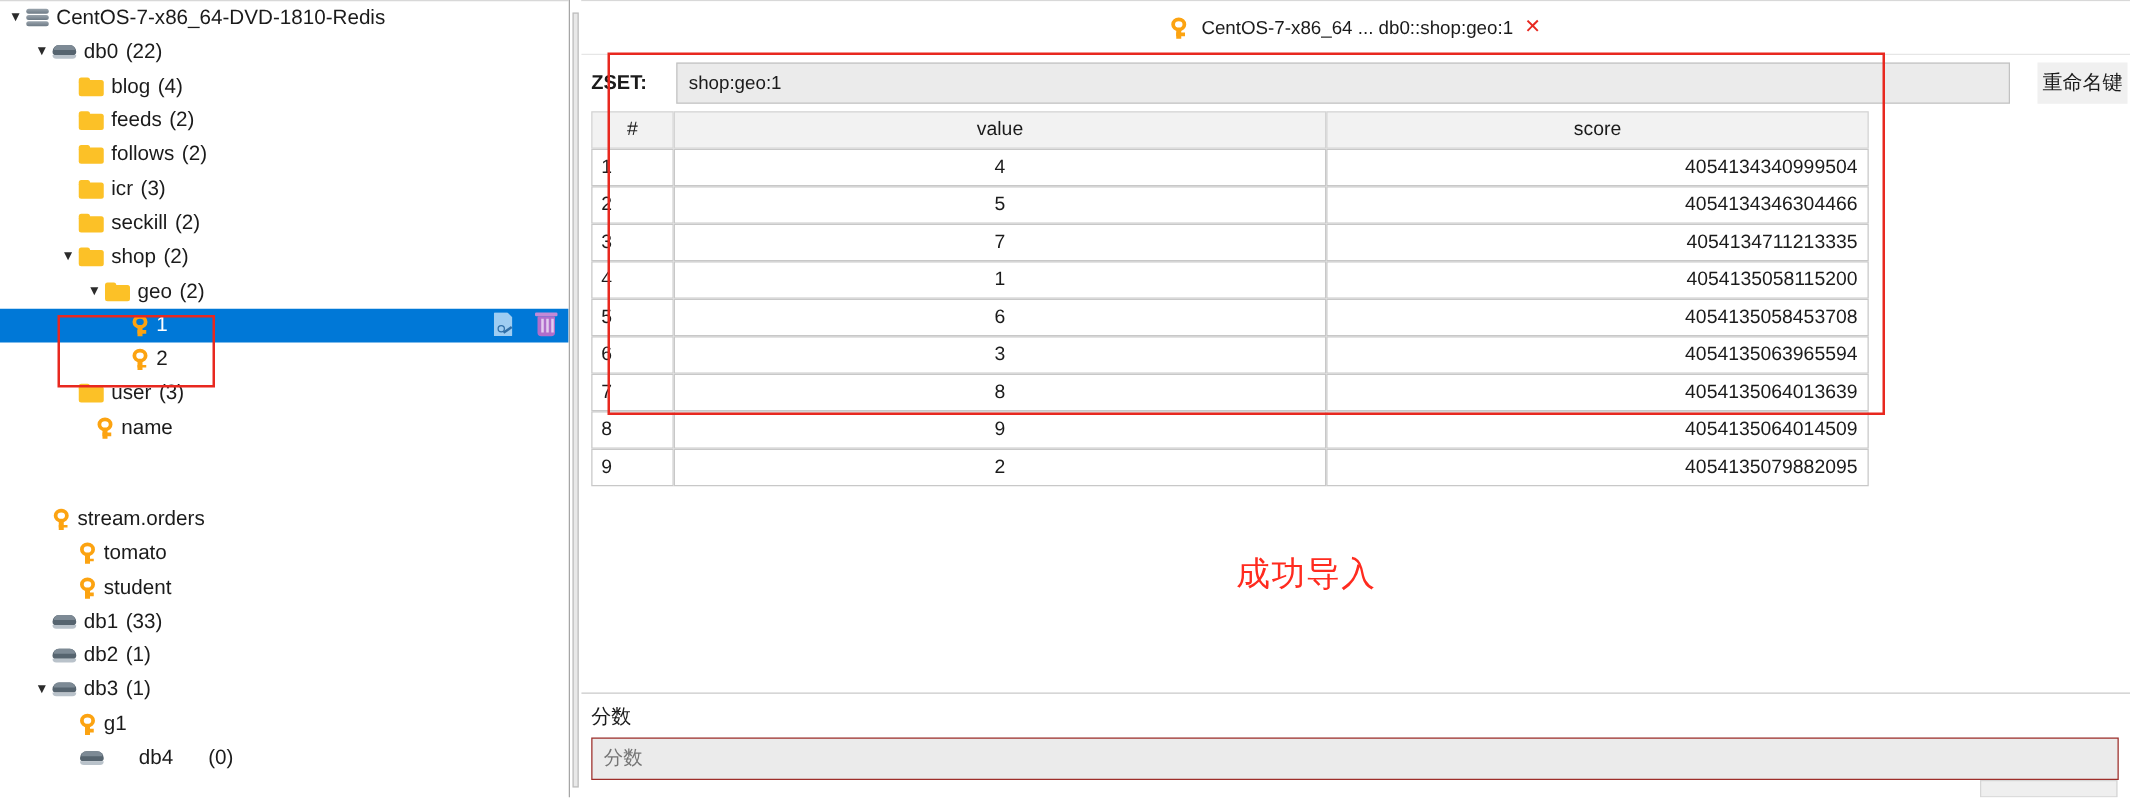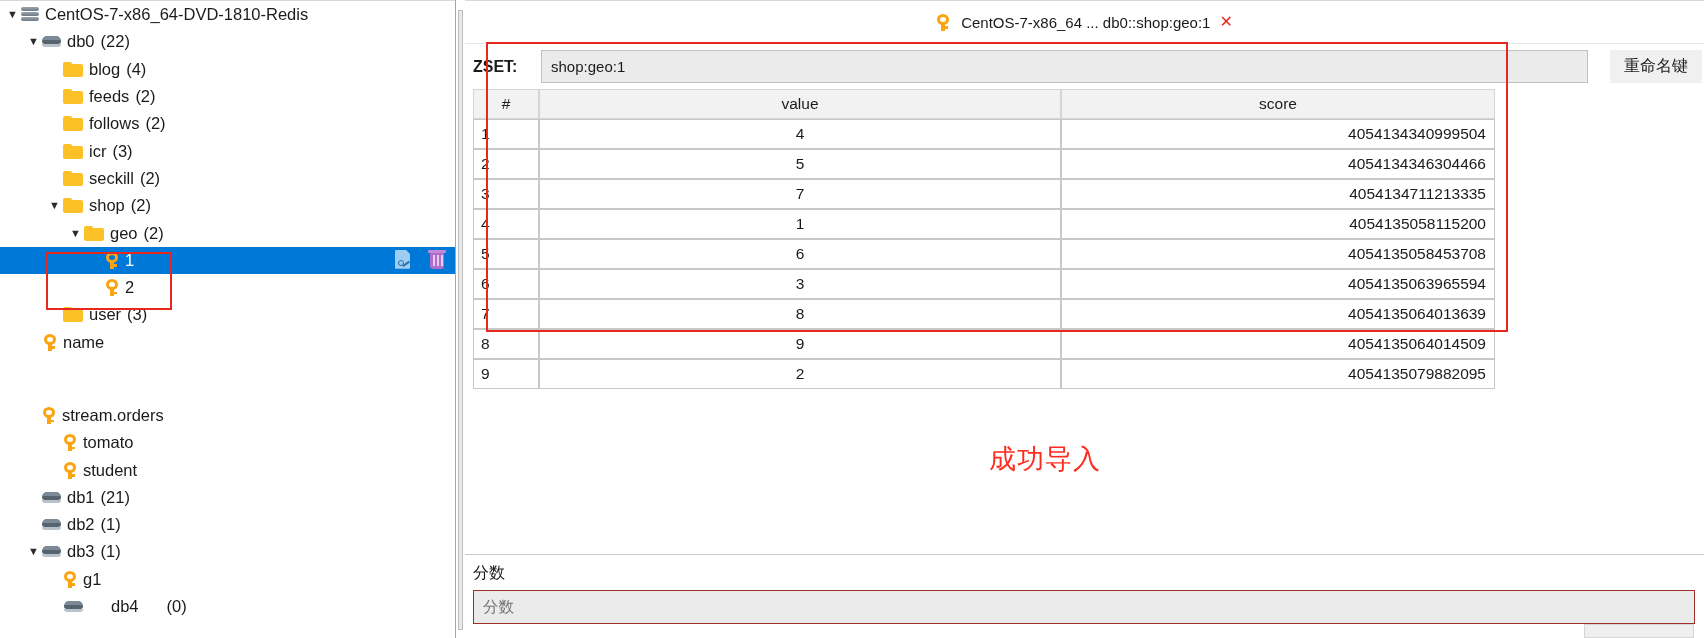--- a/index.html
+++ b/index.html
@@ -230,21 +230,21 @@
     padding: 0 9px;
     font-family: "Liberation Sans", sans-serif;
     outline: none;
   }
   #rename-btn {
     flex: 0 0 auto;
     background: #f0f0f0;
     border: none;
     font-size: 16px;
     color: #1b1b1b;
-    padding: 6px 14px;
+    padding: 6px 4px;
     margin-right: 2px;
     cursor: pointer;
     white-space: nowrap;
     font-family: "Liberation Sans", sans-serif;
   }
 
   
   #table-wrap {
     margin: 0 0 0 8px;
     width: 1022px;
@@ -461,21 +461,21 @@
         </div>
         <div class="tree-row" style="padding-left: 46px;">
           <span class="twisty empty">▼</span>
           <span class="ico ico-folder">
             <em></em>
             <i></i>
           </span>
           <span class="tree-label">user</span>
           <span class="tree-count">(3)</span>
         </div>
-        <div class="tree-row" style="padding-left: 26px;">
+        <div class="tree-row" style="padding-left: 60px;">
           <span class="twisty empty">▼</span>
           <span class="ico ico-key">
             <i></i>
             <em></em>
             <b></b>
           </span>
           <span class="tree-label">name</span>
         </div>
         <div class="tree-row" style="padding-left: 25px; margin-top: 46px;">
           <span class="twisty empty">▼</span>
@@ -504,21 +504,21 @@
           </span>
           <span class="tree-label">student</span>
         </div>
         <div class="tree-row" style="padding-left: 25px;">
           <span class="twisty empty">▼</span>
           <span class="ico ico-db">
             <i></i>
             <em></em>
           </span>
           <span class="tree-label">db1</span>
-          <span class="tree-count">(21)</span>
+          <span class="tree-count">(33)</span>
         </div>
         <div class="tree-row" style="padding-left: 25px;">
           <span class="twisty empty">▼</span>
           <span class="ico ico-db">
             <i></i>
             <em></em>
           </span>
           <span class="tree-label">db2</span>
           <span class="tree-count">(1)</span>
         </div>

